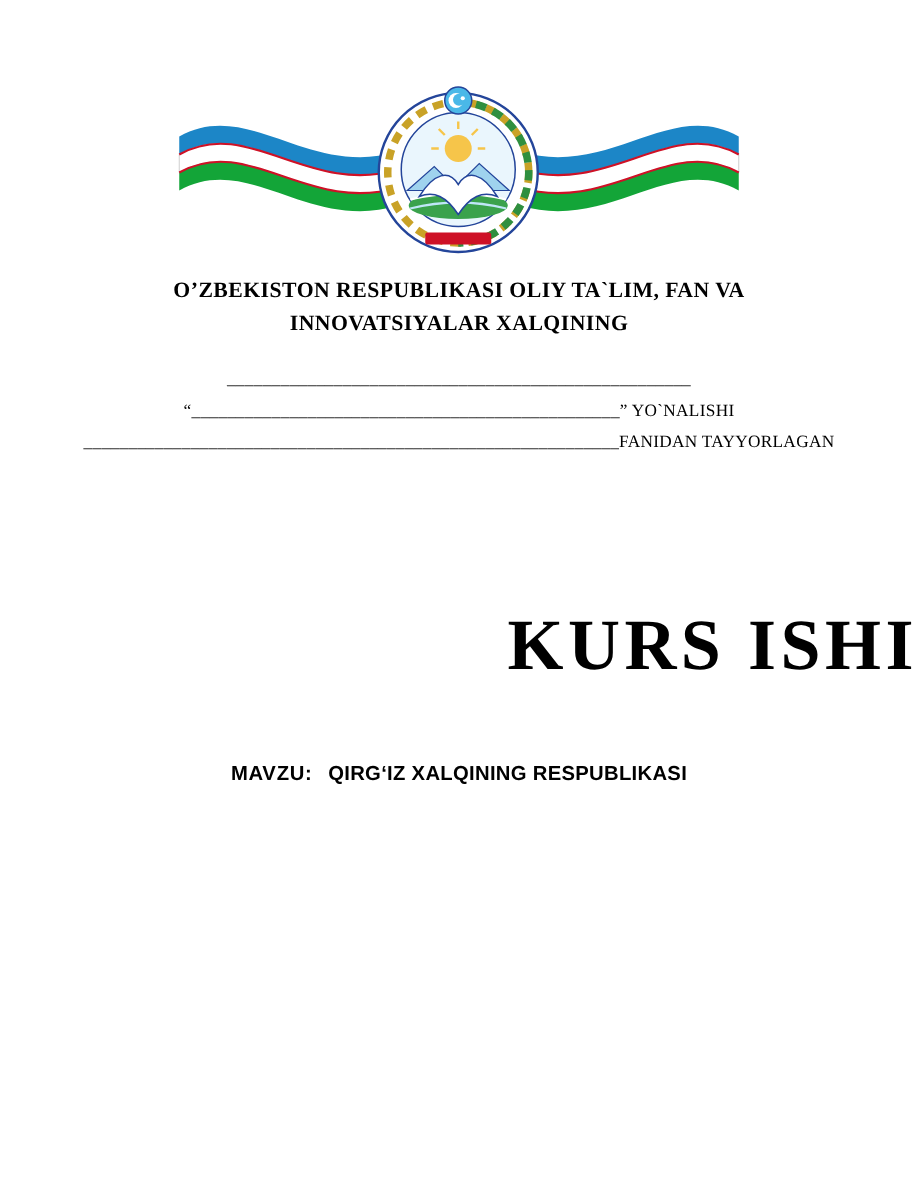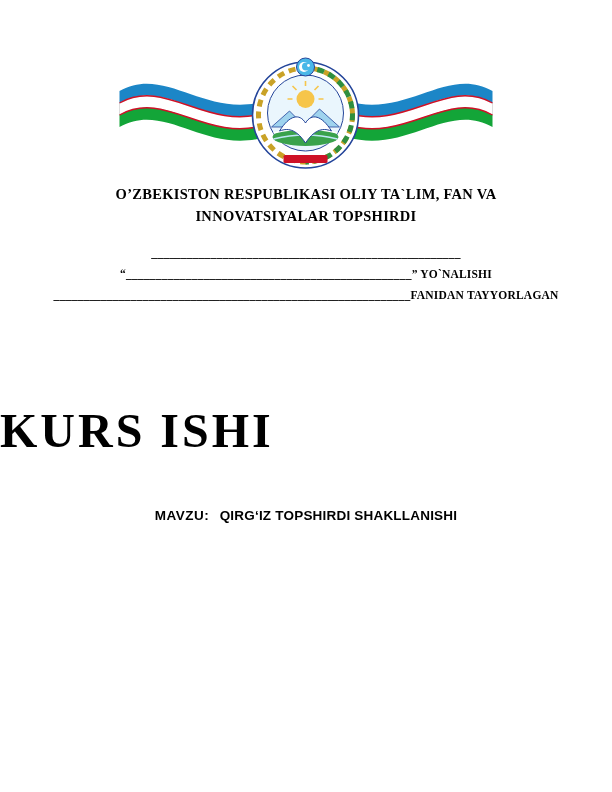--- a/index.html
+++ b/index.html
@@ -35,33 +35,33 @@
     font-size: 14.5px;
     line-height: 22px;
     letter-spacing: 0.3px;
   }
   .form-lines {
     position: absolute;
     top: 243px;
     left: 0;
     right: 0;
     text-align: center;
-    font-weight: bold;
+    font-weight: normal;
     font-size: 11.5px;
     line-height: 20.8px;
     letter-spacing: 0.2px;
     white-space: nowrap;
   }
   .title {
     position: absolute;
     top: 403px;
     left: 0;
     right: 0;
     margin: 0;
-    text-align: left;
+    text-align: right;
     font-weight: bold;
     font-size: 48px;
     letter-spacing: 3px;
     font-family: "Liberation Serif", serif;
   }
   .mavzu {
     position: absolute;
     top: 508px;
     left: 0;
     right: 0;
@@ -162,32 +162,32 @@
           <circle cx="195" cy="10.5" r="1.4" fill="#ffffff"></circle>
         </g>
 
         <rect x="170" y="100" width="44" height="8" rx="1.5" fill="#ce1126"></rect>
       </g>
     </svg>
   </div>
 
   <div class="ministry">
     <div>O’ZBEKISTON RESPUBLIKASI OLIY TA`LIM, FAN VA</div>
-    <div>INNOVATSIYALAR TOPSHIRDI</div>
+    <div>INNOVATSIYALAR XALQINING</div>
   </div>
 
   <div class="form-lines">
     <div class="form-line">____________________________________________________</div>
     <div class="form-line">“________________________________________________” YO`NALISHI</div>
     <div class="form-line">____________________________________________________________FANIDAN TAYYORLAGAN</div>
   </div>
 
   <h1 class="title">KURS ISHI</h1>
 
   <div class="mavzu">
     <span class="mavzu-label">MAVZU:</span>
-    <span class="mavzu-text">QIRG‘IZ TOPSHIRDI SHAKLLANISHI</span>
+    <span class="mavzu-text">QIRG‘IZ XALQINING RESPUBLIKASI</span>
   </div>
 
 
   <div class="page-number">1</div>
 
 </div>
 
 </body></html>

